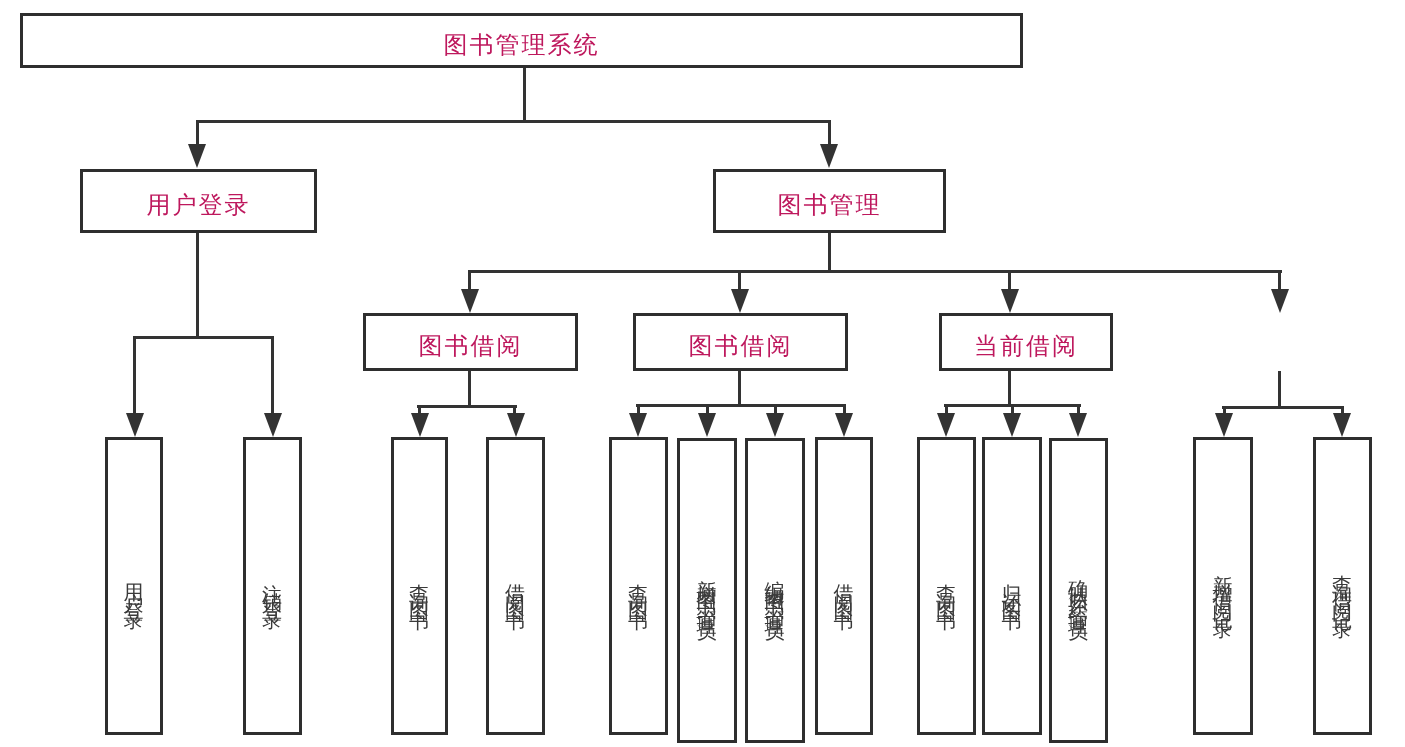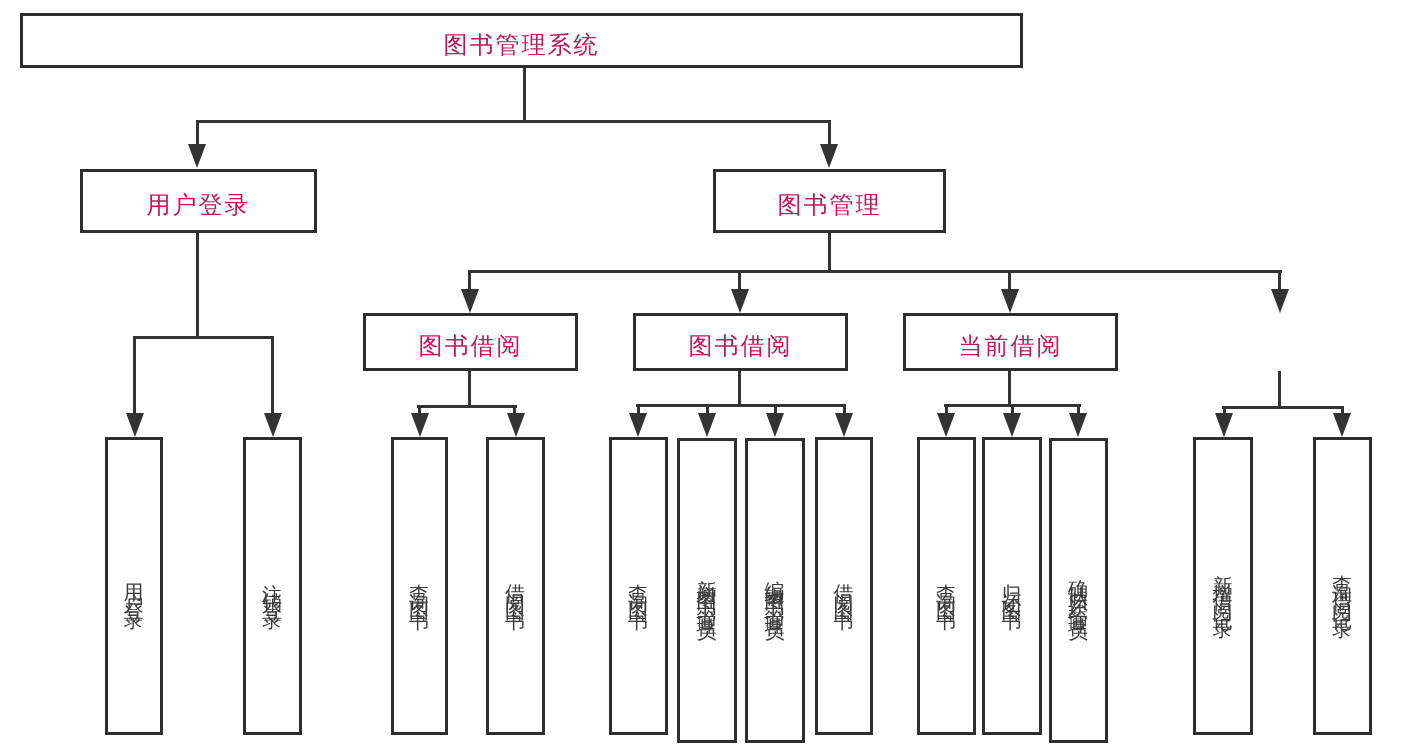--- a/index.html
+++ b/index.html
@@ -76,21 +76,21 @@
   </div>
 
   <div class="box" style="left:363px;top:313px;width:215px;height:58px;">
     <span class="hlabel">图书借阅</span>
   </div>
 
   <div class="box" style="left:633px;top:313px;width:215px;height:58px;">
     <span class="hlabel">图书借阅</span>
   </div>
 
-  <div class="box" style="left:903px;top:313px;width:215px;height:58px;">
+  <div class="box" style="left:939px;top:313px;width:174px;height:58px;">
     <span class="hlabel">当前借阅</span>
   </div>
 
 
   <div class="box" style="left:105px;top:437px;width:58px;height:298px;">
     <span class="vlabel">用户登录</span>
   </div>
   <div class="box" style="left:243px;top:437px;width:59px;height:298px;">
     <span class="vlabel">注销登录</span>
   </div>

